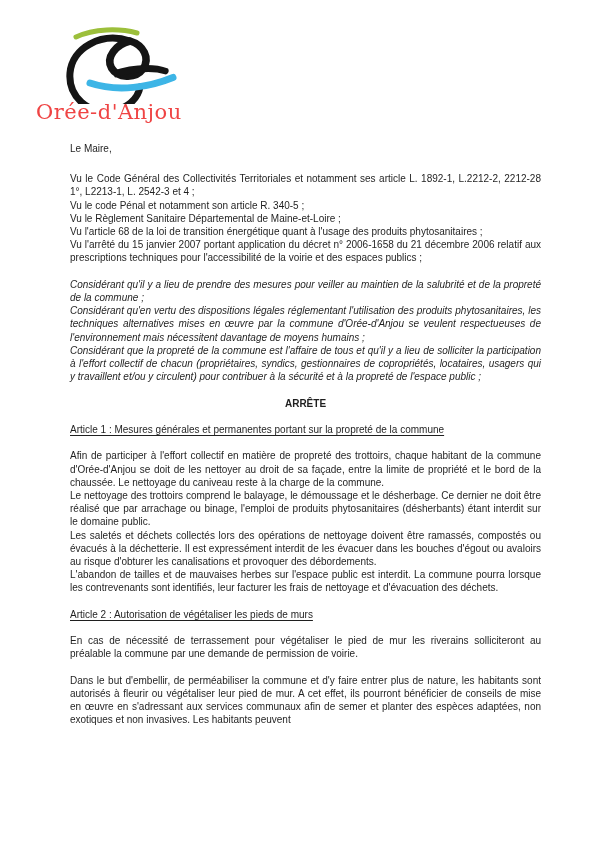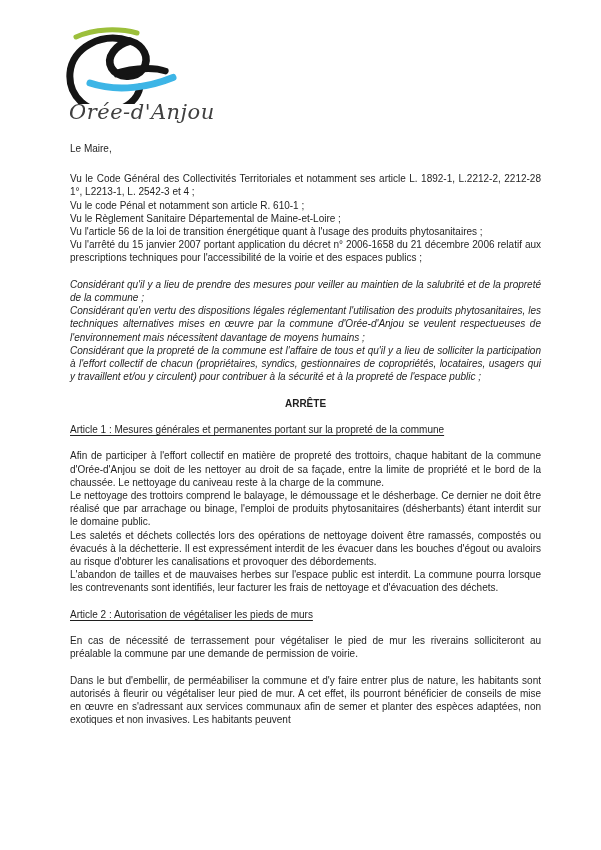--- a/index.html
+++ b/index.html
@@ -15,27 +15,25 @@
   }
 
   
   .header { position:relative; height:142px; }
 
   .logo { position:absolute; left:36px; top:26px; width:150px; }
   .logo svg { display:block; }
   .wordmark {
     margin-top:-4px;
     font-family:"DejaVu Serif", serif;
-    font-style:italic;
     font-size:21px;
     line-height:24px;
-    color:#404040;
+    color:#ef4444;
     letter-spacing:0.5px;
     white-space:nowrap;
-    margin-left:33px;
   }
 
   .title-block {
     position:absolute; left:163px; top:66px; width:380px;
     text-align:center;
     line-height:13.4px;
   }
   .title-number { font-weight:bold; }
   .title-subject { font-weight:normal; }
 
@@ -91,23 +89,23 @@
 
 
   </div>
 
   <div class="body">
 
     <p class="salutation">Le Maire,</p>
 
     <div class="visas">
       <p>Vu le Code Général des Collectivités Territoriales et notamment ses article L. 1892-1, L.2212-2, 2212-28 1°, L2213-1, L. 2542-3 et 4 ;</p>
-      <p>Vu le code Pénal et notamment son article R. 610-1 ;</p>
+      <p>Vu le code Pénal et notamment son article R. 340-5 ;</p>
       <p>Vu le Règlement Sanitaire Départemental de Maine-et-Loire ;</p>
-      <p>Vu l'article 56 de la loi de transition énergétique quant à l'usage des produits phytosanitaires ;</p>
+      <p>Vu l'article 68 de la loi de transition énergétique quant à l'usage des produits phytosanitaires ;</p>
       <p>Vu l'arrêté du 15 janvier 2007 portant application du décret n° 2006-1658 du 21 décembre 2006 relatif aux prescriptions techniques pour l'accessibilité de la voirie et des espaces publics ;</p>
     </div>
 
     <div class="considerants">
       <p>Considérant qu'il y a lieu de prendre des mesures pour veiller au maintien de la salubrité et de la propreté de la commune ;</p>
       <p>Considérant qu'en vertu des dispositions légales réglementant l'utilisation des produits phytosanitaires, les techniques alternatives mises en œuvre par la commune d'Orée-d'Anjou se veulent respectueuses de l'environnement mais nécessitent davantage de moyens humains ;</p>
       <p>Considérant que la propreté de la commune est l'affaire de tous et qu'il y a lieu de solliciter la participation à l'effort collectif de chacun (propriétaires, syndics, gestionnaires de copropriétés, locataires, usagers qui y travaillent et/ou y circulent) pour contribuer à la sécurité et à la propreté de l'espace public ;</p>
     </div>
 
     <p class="enacting">ARRÊTE</p>

